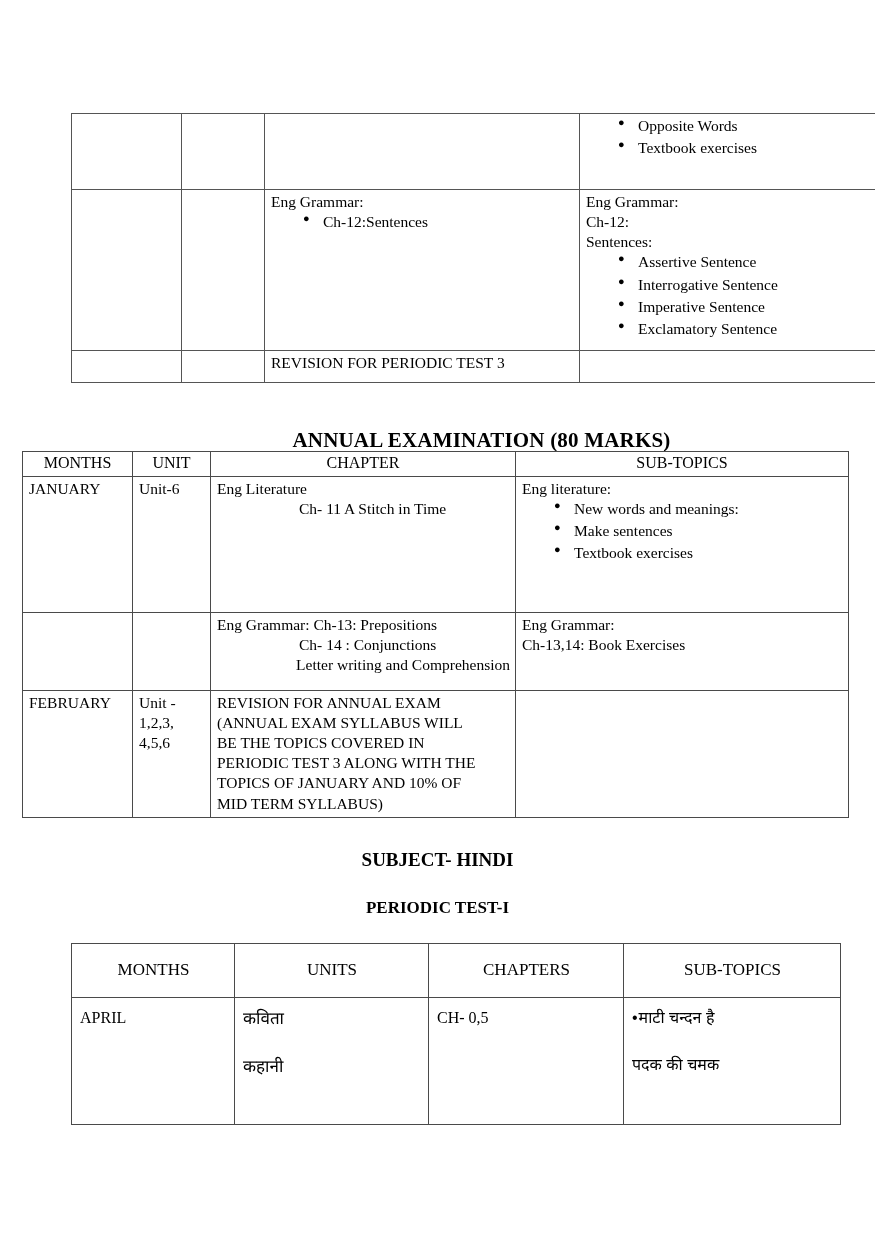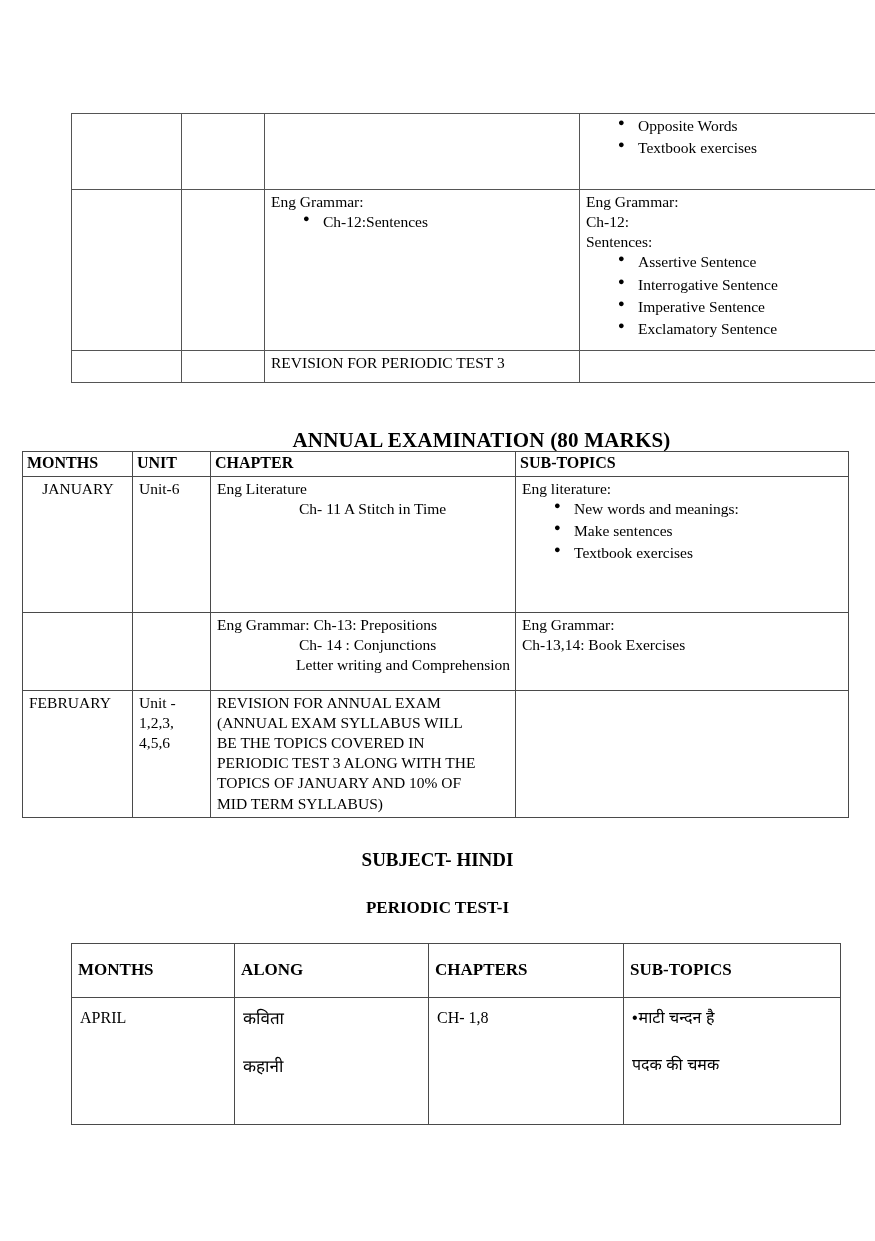--- a/index.html
+++ b/index.html
@@ -31,22 +31,22 @@
   }
   table.doc-table td,
   table.doc-table th {
     border: 1px solid #4a4a4a;
     vertical-align: top;
     padding: 2px 5px 3px 6px;
     font-weight: normal;
     text-align: left;
   }
   table.doc-table th {
-    text-align: left;
-    font-weight: bold;
+    text-align: center;
+    font-weight: normal;
   }
 
   
   #table-periodic-test-3-cont {
     position: absolute;
     left: 71px;
     top: 113px;
     width: 930px;   
   }
   #table-periodic-test-3-cont td { border-color: #555; }
@@ -213,21 +213,21 @@
     <thead>
       <tr>
         <th>MONTHS</th>
         <th>UNIT</th>
         <th>CHAPTER</th>
         <th>SUB-TOPICS</th>
       </tr>
     </thead>
     <tbody>
       <tr>
-        <td style="height:130px;text-align:center;">JANUARY</td>
+        <td style="height:130px;">JANUARY</td>
         <td>Unit-6</td>
         <td>
           <span class="nowrap-line">Eng Literature</span>
           <span class="indent-2">Ch- 11 A Stitch in Time</span>
         </td>
         <td>
           <div>Eng literature:</div>
           <ul class="bullets">
             <li>New words and meanings:</li>
             <li>Make sentences</li>
@@ -277,34 +277,34 @@
   <table class="doc-table" id="table-hindi-pt1">
     <colgroup>
       <col class="h1">
         <col class="h2">
         <col class="h3">
         <col class="h4">
     </colgroup>
     <thead>
       <tr>
         <th>MONTHS</th>
-        <th>ALONG</th>
+        <th>UNITS</th>
         <th>CHAPTERS</th>
         <th>SUB-TOPICS</th>
       </tr>
     </thead>
     <tbody>
       <tr>
         <td>APRIL</td>
         <td>
           <div class="hindi-bold">कविता</div>
           <div class="gap-line"></div>
           <div class="hindi-bold">कहानी</div>
         </td>
-        <td>CH- 1,8</td>
+        <td>CH- 0,5</td>
         <td>
           <div class="hindi dot-inline">माटी चन्दन है</div>
           <div class="gap-line"></div>
           <div class="hindi">पदक की चमक</div>
         </td>
       </tr>
     </tbody>
   </table>
 
 </div>

